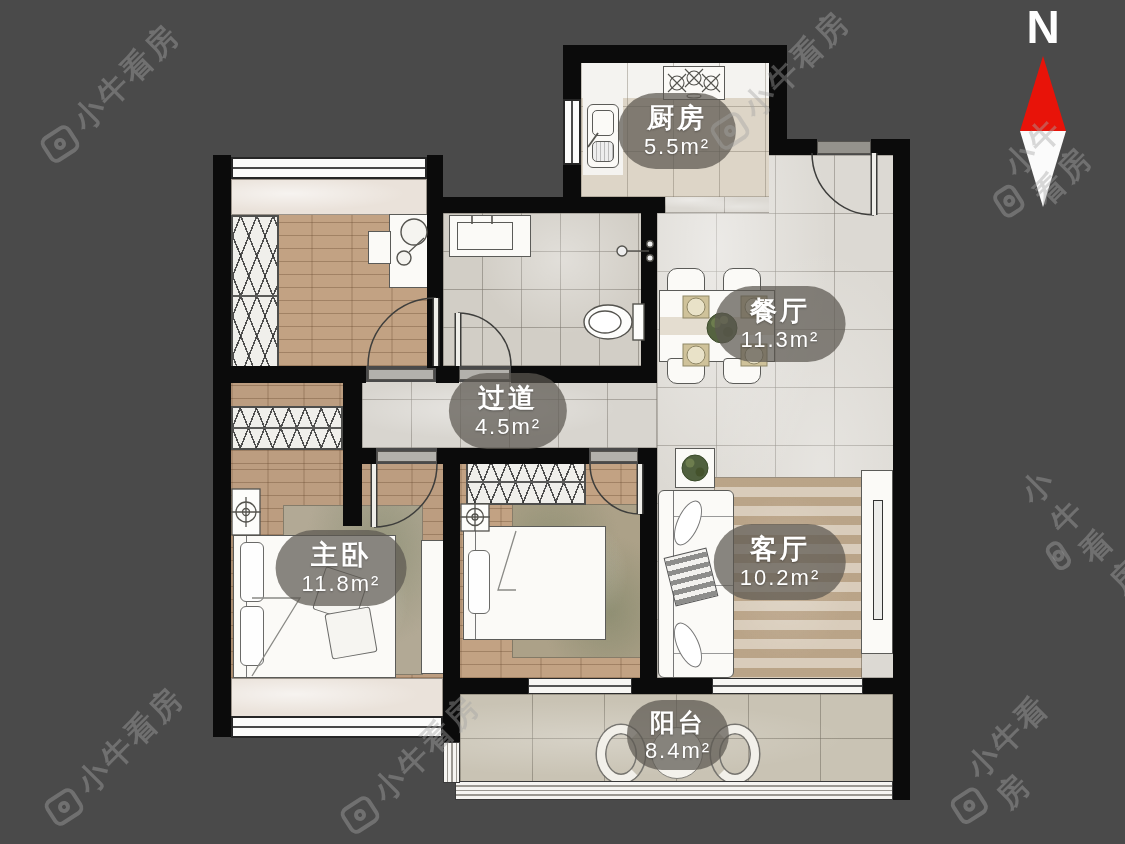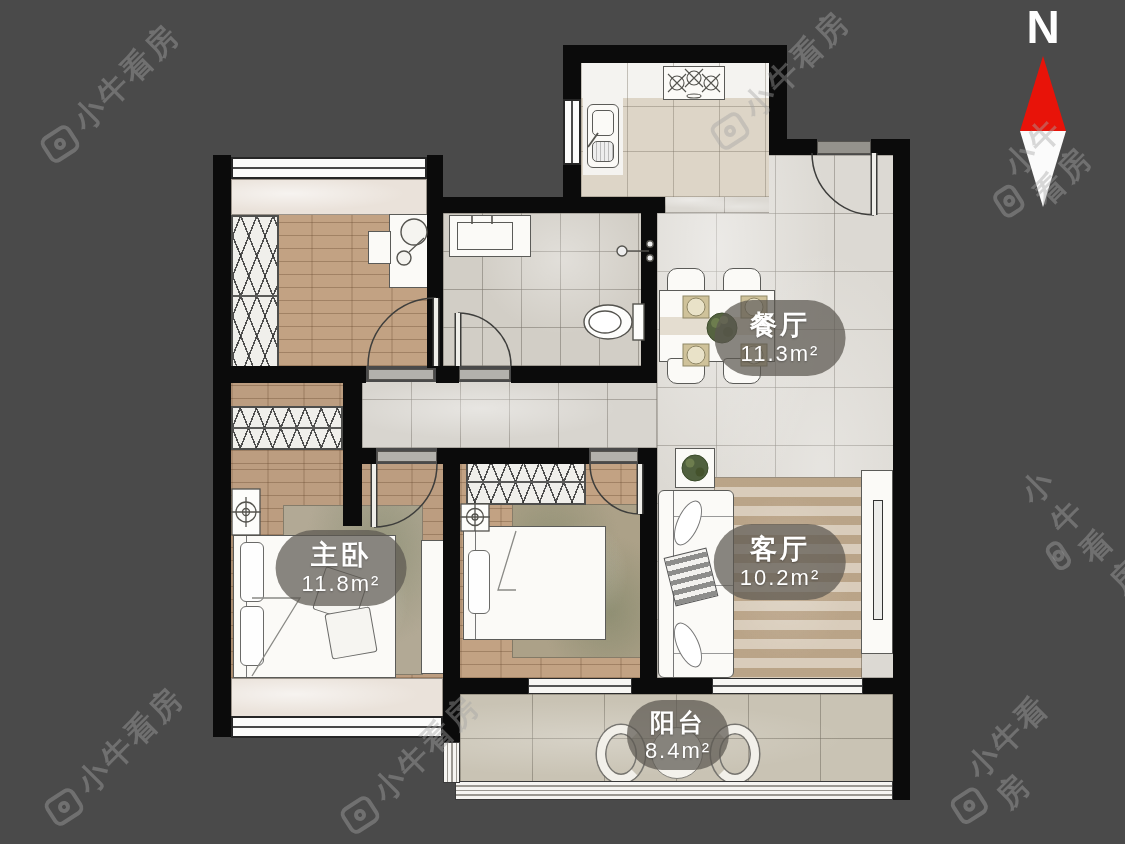--- a/index.html
+++ b/index.html
@@ -309,23 +309,31 @@
       <circle cx="404" cy="258" r="7"></circle>
       <path d="M409 252 L424 238" stroke-width="1.2" fill="none"></path>
     </g>
 
     <g stroke="#8a8a86" stroke-width="1.3" fill="none">
       <path d="M252 676 L300 598 L252 598"></path>
       <path d="M516 531 L498 590 L516 590"></path>
     </g>
   </svg>
 
-  <div class="lbl" style="left:780px;top:338px;">
+  <div class="lbl" style="left:677px;top:131px;">
+    <div class="lbl-name">厨房</div>
+    <div class="lbl-area">5.5m²</div>
+  </div>
+  <div class="lbl" style="left:780px;top:324px;">
     <div class="lbl-name">餐厅</div>
     <div class="lbl-area">11.3m²</div>
+  </div>
+  <div class="lbl" style="left:508px;top:411px;">
+    <div class="lbl-name">过道</div>
+    <div class="lbl-area">4.5m²</div>
   </div>
   <div class="lbl" style="left:341px;top:568px;">
     <div class="lbl-name">主卧</div>
     <div class="lbl-area">11.8m²</div>
   </div>
   <div class="lbl" style="left:780px;top:562px;">
     <div class="lbl-name">客厅</div>
     <div class="lbl-area">10.2m²</div>
   </div>
   <div class="lbl lbl-sm" style="left:678px;top:735px;">

